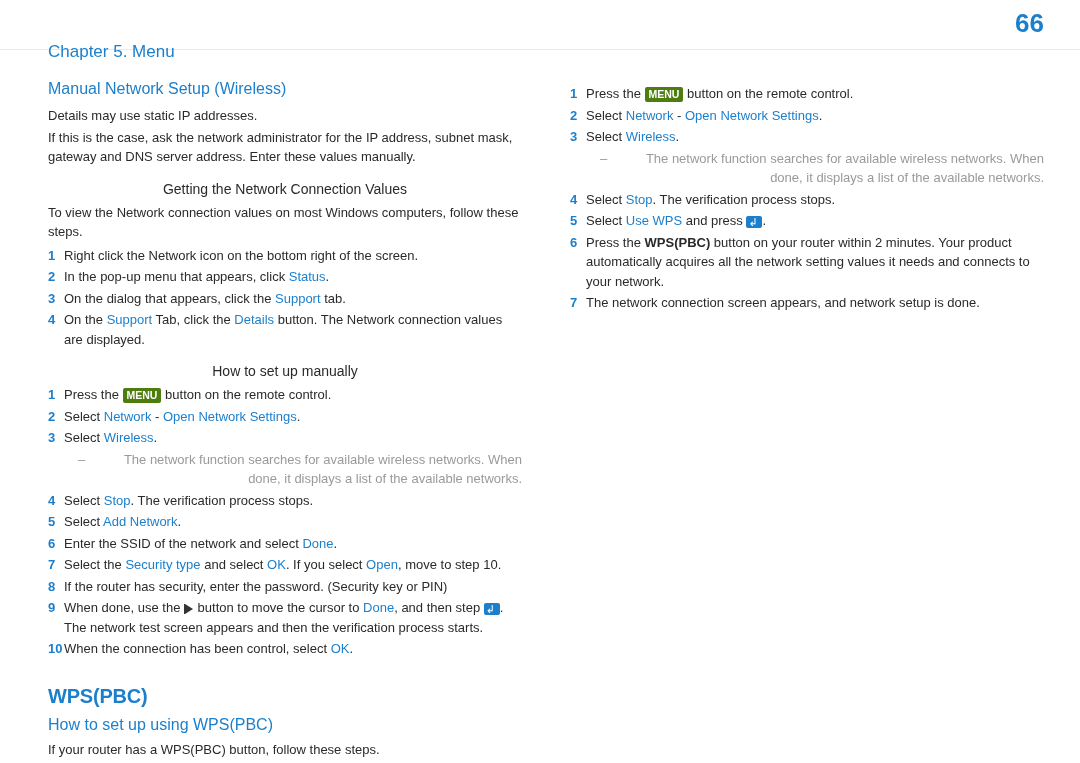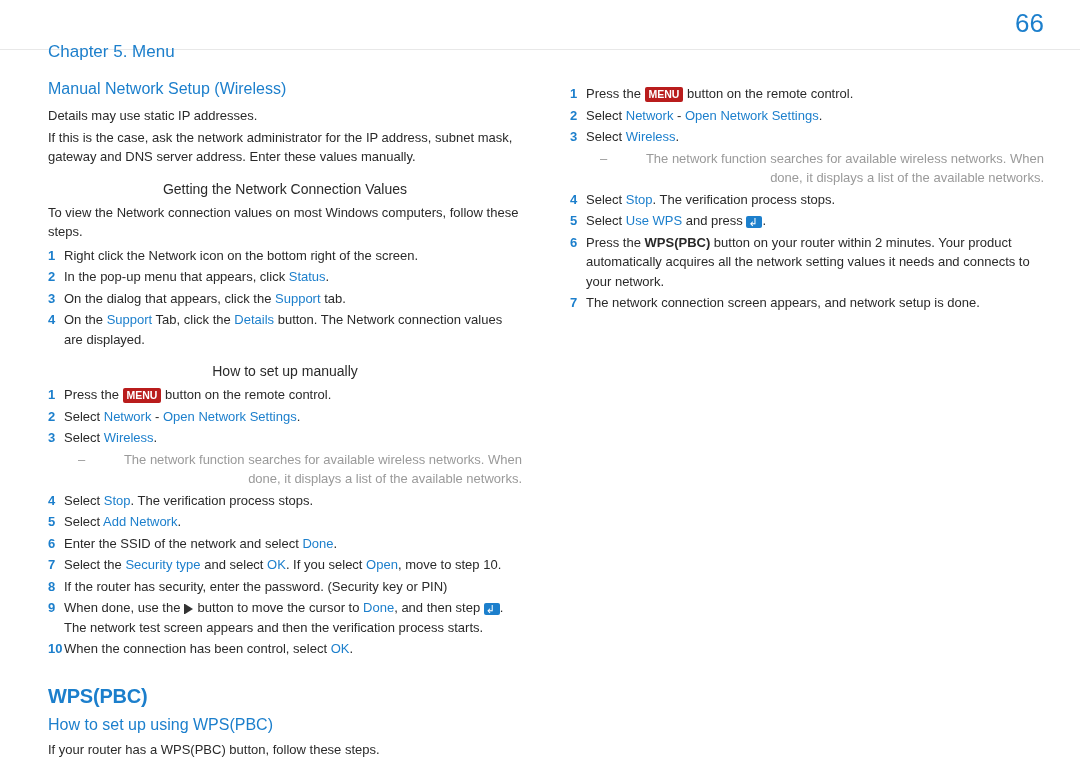--- a/index.html
+++ b/index.html
@@ -23,21 +23,21 @@
     top: 42px;
     color: #1C7FCC;
     font-size: 17px;
   }
   .page-num {
     position: absolute;
     right: 36px;
     top: 8px;
     color: #1C7FCC;
     font-size: 26px;
-    font-weight: 400;
+    font-weight: 700;
   }
   .content {
     display: flex;
     padding: 30px 36px 0 48px;
     gap: 48px;
   }
   .col {
     flex: 1;
     min-width: 0;
   }
@@ -65,21 +65,21 @@
   }
   .para {
     font-size: 13px;
     line-height: 1.5;
     color: #2a2a2a;
     margin-bottom: 2px;
   }
   .hi { color: #1C7FCC; }
   .menu-badge {
     display: inline-block;
-    background: #b91c1c;
+    background: #4d7c0f;
     color: #fff;
     font-size: 10.5px;
     font-weight: 600;
     padding: 1px 4px;
     border-radius: 2px;
     vertical-align: middle;
     line-height: 1.2;
   }
   .enter-icon-box {
     display: inline-block;

